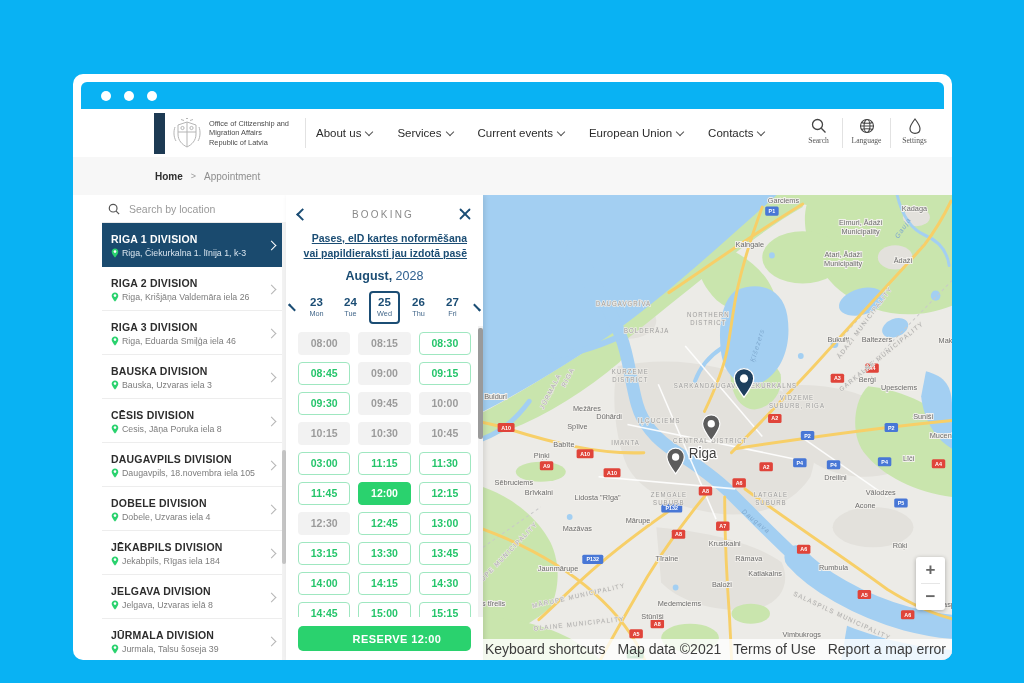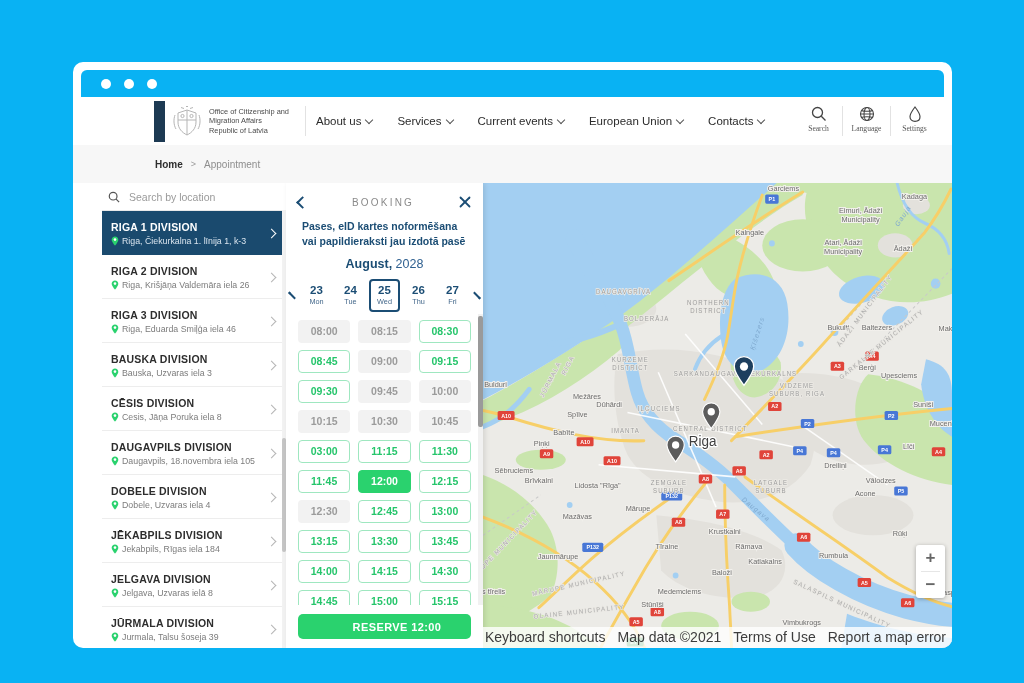--- a/index.html
+++ b/index.html
@@ -1,18 +1,18 @@
 <!DOCTYPE html>
 <html><head>
 <meta charset="utf-8">
 <style>
   html,body{margin:0;padding:0;}
   body{font-family:"Liberation Sans", sans-serif; -webkit-font-smoothing:antialiased;}
   .stage{position:relative;width:1024px;height:683px;background:#09b2f3;overflow:hidden;}
-  .window{position:absolute;left:73px;top:62px;width:879px;height:586px;background:#fff;border-radius:10px;overflow:hidden;display:flex;flex-direction:column;}
+  .window{position:absolute;left:73px;top:74px;width:879px;height:586px;background:#fff;border-radius:10px;overflow:hidden;display:flex;flex-direction:column;}
   
   .titlebar{height:27px;margin:8px 8px 0 8px;background:#09b2f3;border-radius:6px 6px 0 0;display:flex;align-items:center;padding-left:20px;gap:13px;flex:none;}
   .dot{width:10px;height:10px;border-radius:50%;background:#fff;}
   
   .site-header{height:48px;display:flex;align-items:center;flex:none;background:#fff;}
   .logo-group{display:flex;align-items:center;margin-left:81px;}
   .logo-bar{width:11px;height:41px;background:#1d3a53;}
   .crest{margin:0 7px 0 7px;}
   .logo-text{font-size:7.4px;line-height:1.3;color:#4a4a4a;width:92px;}
   .hdr-divider{width:1px;height:30px;background:#e2e2e2;margin:0 10px 0 4px;}
@@ -48,21 +48,21 @@
   .div-item.selected .div-addr{color:#d9e4ee;}
   .div-item.selected .chev{color:#fff;}
   .sb-track{position:absolute;right:0;top:27px;bottom:0;width:4px;background:#f2f2f2;}
   .sb-thumb{position:absolute;right:0;top:52%;height:26%;width:4px;background:#c5c5c5;border-radius:2px;}
   
   .booking{width:197px;flex:none;background:#fff;display:flex;flex-direction:column;box-shadow:2px 0 5px rgba(0,0,0,.10);position:relative;z-index:2;}
   .bk-head{display:flex;align-items:center;justify-content:space-between;padding:10px 12px 2px 12px;}
   .bk-title{font-size:10px;color:#8a8a8a;letter-spacing:2.2px;}
   .bk-back .chev{color:#1b4d74;width:7px;height:7px;border-width:2px;}
   .bk-close{cursor:pointer;line-height:0;}
-  .bk-service{font-size:10.5px;font-weight:bold;color:#1b4d74;text-align:left;line-height:1.4;padding:6px 16px 0 16px;}
+  .bk-service{font-size:10.5px;font-weight:bold;color:#1b4d74;text-align:right;line-height:1.4;padding:6px 16px 0 16px;text-decoration:underline;}
   .bk-month{text-align:center;font-size:12.5px;color:#1b4d74;padding:9px 0 2px 0;}
   .bk-month b{font-weight:bold;}
   .bk-month .yr{font-weight:normal;color:#2f6090;}
   .date-strip{display:flex;align-items:center;justify-content:center;gap:6px;padding:6px 4px 2px 4px;}
   .date-strip .chev{color:#1b4d74;width:7px;height:7px;border-width:2.2px;cursor:pointer;margin:0 2px;}
   .day{width:27px;text-align:center;padding:3px 0 4px 0;border:2px solid transparent;border-radius:4px;cursor:pointer;}
   .day .d-num{display:block;font-size:11.5px;font-weight:bold;color:#1b4d74;}
   .day .d-wd{display:block;font-size:7.3px;color:#44688b;margin-top:1px;}
   .day.selected{border-color:#1b4d74;}
   .slot-area{flex:1;position:relative;overflow:hidden;min-height:0;}

